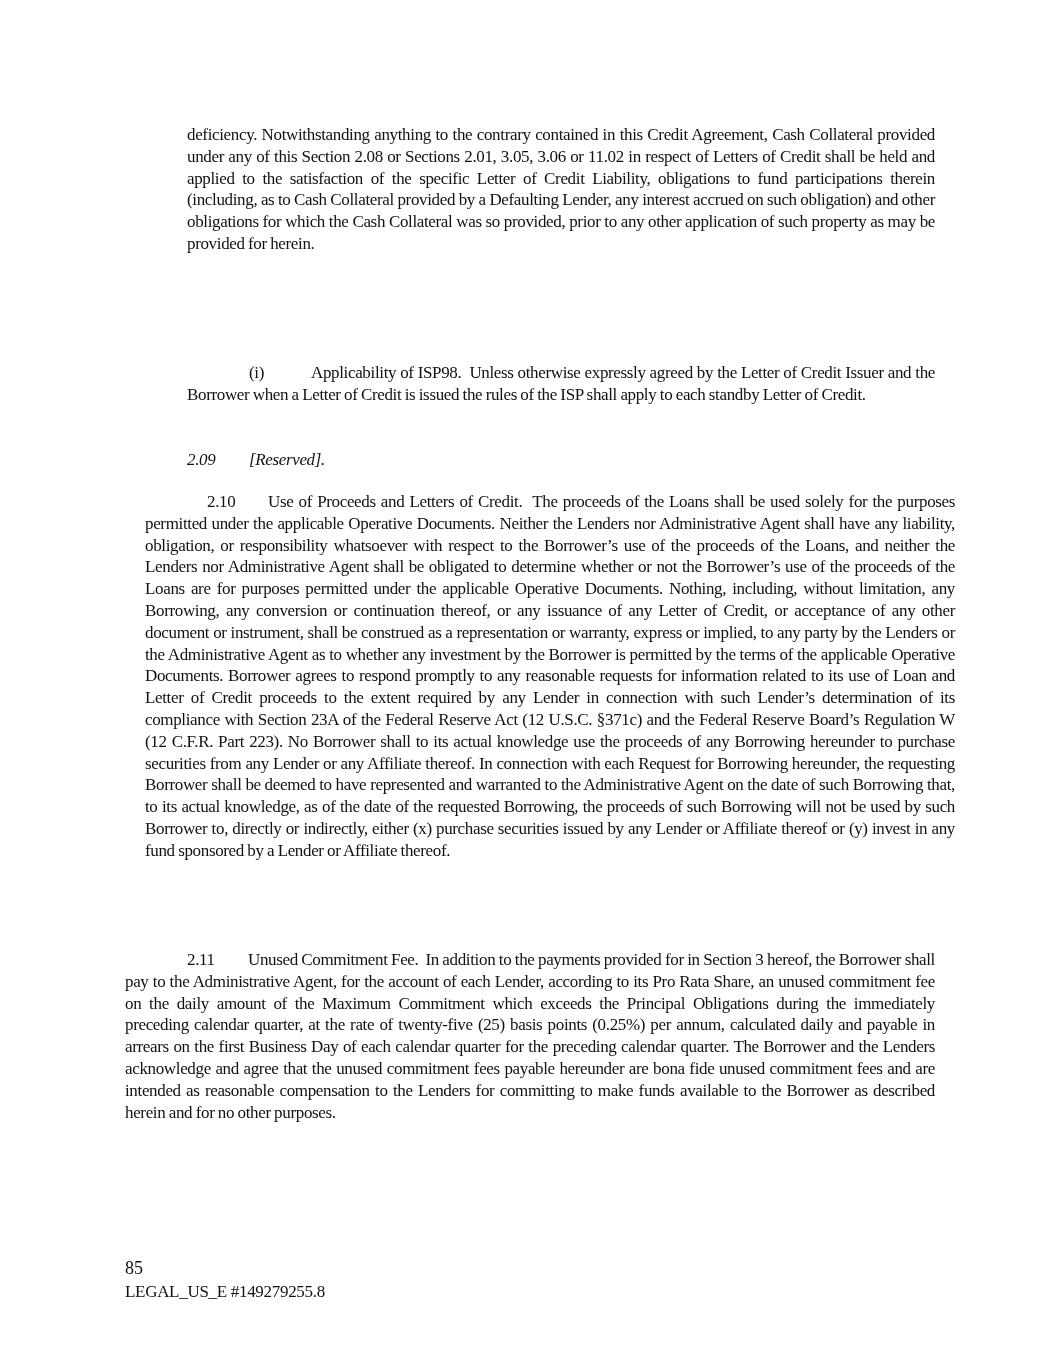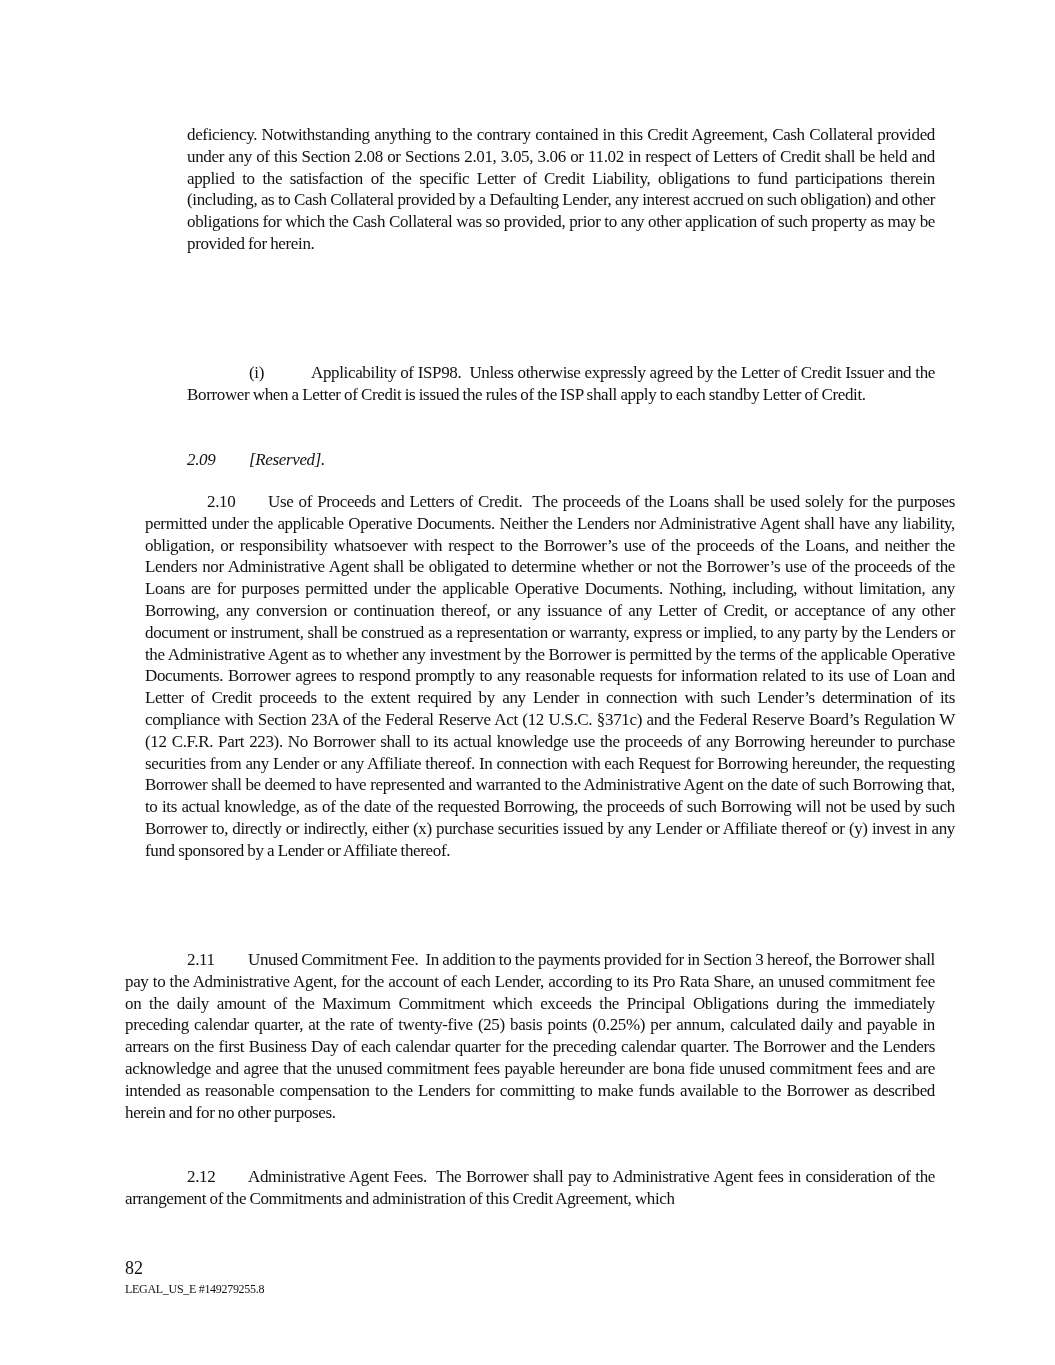--- a/index.html
+++ b/index.html
@@ -5,21 +5,21 @@
   html, body { margin: 0; padding: 0; background: #ffffff; }
   body { width: 1055px; height: 1365px; position: relative; overflow: hidden;
          font-family: "Liberation Serif", "DejaVu Serif", serif; color: #111; }
   .page { position: absolute; left: 0; top: 0; width: 1055px; height: 1365px; border-radius: 26px; }
   .para { position: absolute; left: 125px; width: 810px; font-size: 17px; line-height: 21.8px;
           text-align: justify; letter-spacing: -0.35px; word-spacing: -0.5px; }
   .para.indented { left: 187px; width: 748px; }
   .para .num { display: inline-block; }
   .tab1 { display: inline-block; width: 62px; }
   .footer-page { position: absolute; left: 125px; top: 1258px; font-size: 18px; }
-  .footer-id { position: absolute; left: 125px; top: 1282px; font-size: 12px; letter-spacing: -0.3px; }
+  .footer-id { position: absolute; left: 125px; top: 1282px; font-size: 17px; letter-spacing: -0.3px; }
 </style>
 </head>
 <body>
 
 <div class="page">
 
   <div class="para indented" style="top:124px;">
     <span>deficiency.  Notwithstanding anything to the contrary contained in this Credit Agreement, Cash Collateral provided under any of this Section 2.08 or Sections 2.01, 3.05, 3.06 or 11.02 in respect of Letters of Credit shall be held and applied to the satisfaction of the specific Letter of Credit Liability, obligations to fund participations therein (including, as to Cash Collateral provided by a Defaulting Lender, any interest accrued on such obligation) and other obligations for which the Cash Collateral was so provided, prior to any other application of such property as may be provided for herein.</span>
   </div>
 
@@ -33,20 +33,17 @@
   </div>
 
   <div class="para" style="top:491px;margin-left:20px;">
     <span class="tab1"></span><span class="num" style="width:61px;">2.10</span><span>Use of Proceeds and Letters of Credit.</span>&nbsp; <span>The proceeds of the Loans shall be used solely for the purposes permitted under the applicable Operative Documents.  Neither the Lenders nor Administrative Agent shall have any liability, obligation, or responsibility whatsoever with respect to the Borrower’s use of the proceeds of the Loans, and neither the Lenders nor Administrative Agent shall be obligated to determine whether or not the Borrower’s use of the proceeds of the Loans are for purposes permitted under the applicable Operative Documents.  Nothing, including, without limitation, any Borrowing, any conversion or continuation thereof, or any issuance of any Letter of Credit, or acceptance of any other document or instrument, shall be construed as a representation or warranty, express or implied, to any party by the Lenders or the Administrative Agent as to whether any investment by the Borrower is permitted by the terms of the applicable Operative Documents.  Borrower agrees to respond promptly to any reasonable requests for information related to its use of Loan and Letter of Credit proceeds to the extent required by any Lender in connection with such Lender’s determination of its compliance with Section 23A of the Federal Reserve Act (12 U.S.C. §371c) and the Federal Reserve Board’s Regulation W (12 C.F.R. Part 223).  No Borrower shall to its actual knowledge use the proceeds of any Borrowing hereunder to purchase securities from any Lender or any Affiliate thereof.  In connection with each Request for Borrowing hereunder, the requesting Borrower shall be deemed to have represented and warranted to the Administrative Agent on the date of such Borrowing that, to its actual knowledge, as of the date of the requested Borrowing, the proceeds of such Borrowing will not be used by such Borrower to, directly or indirectly, either (x) purchase securities issued by any Lender or Affiliate thereof or (y) invest in any fund sponsored by a Lender or Affiliate thereof.</span>
   </div>
 
   <div class="para" style="top:949px;">
     <span class="tab1"></span><span class="num" style="width:61px;">2.11</span><span>Unused Commitment Fee.</span>&nbsp; <span>In addition to the payments provided for in Section 3 hereof, the Borrower shall pay to the Administrative Agent, for the account of each Lender, according to its Pro Rata Share, an unused commitment fee on the daily amount of the Maximum Commitment which exceeds the Principal Obligations during the immediately preceding calendar quarter, at the rate of twenty-five (25) basis points (0.25%) per annum, calculated daily and payable in arrears on the first Business Day of each calendar quarter for the preceding calendar quarter.  The Borrower and the Lenders acknowledge and agree that the unused commitment fees payable hereunder are bona fide unused commitment fees and are intended as reasonable compensation to the Lenders for committing to make funds available to the Borrower as described herein and for no other purposes.</span>
   </div>
 
-  <div class="para" style="top:1166px;">
-    <span class="tab1"></span><span class="num" style="width:61px;">2.12</span><span>Administrative Agent Fees.</span>&nbsp; <span>The Borrower shall pay to Administrative Agent fees in consideration of the arrangement of the Commitments and administration of this Credit Agreement, which</span>
-  </div>
 
-  <div class="footer-page">82</div>
+  <div class="footer-page">85</div>
   <div class="footer-id">LEGAL_US_E #149279255.8</div>
 
 </div>
 
 </body></html>

